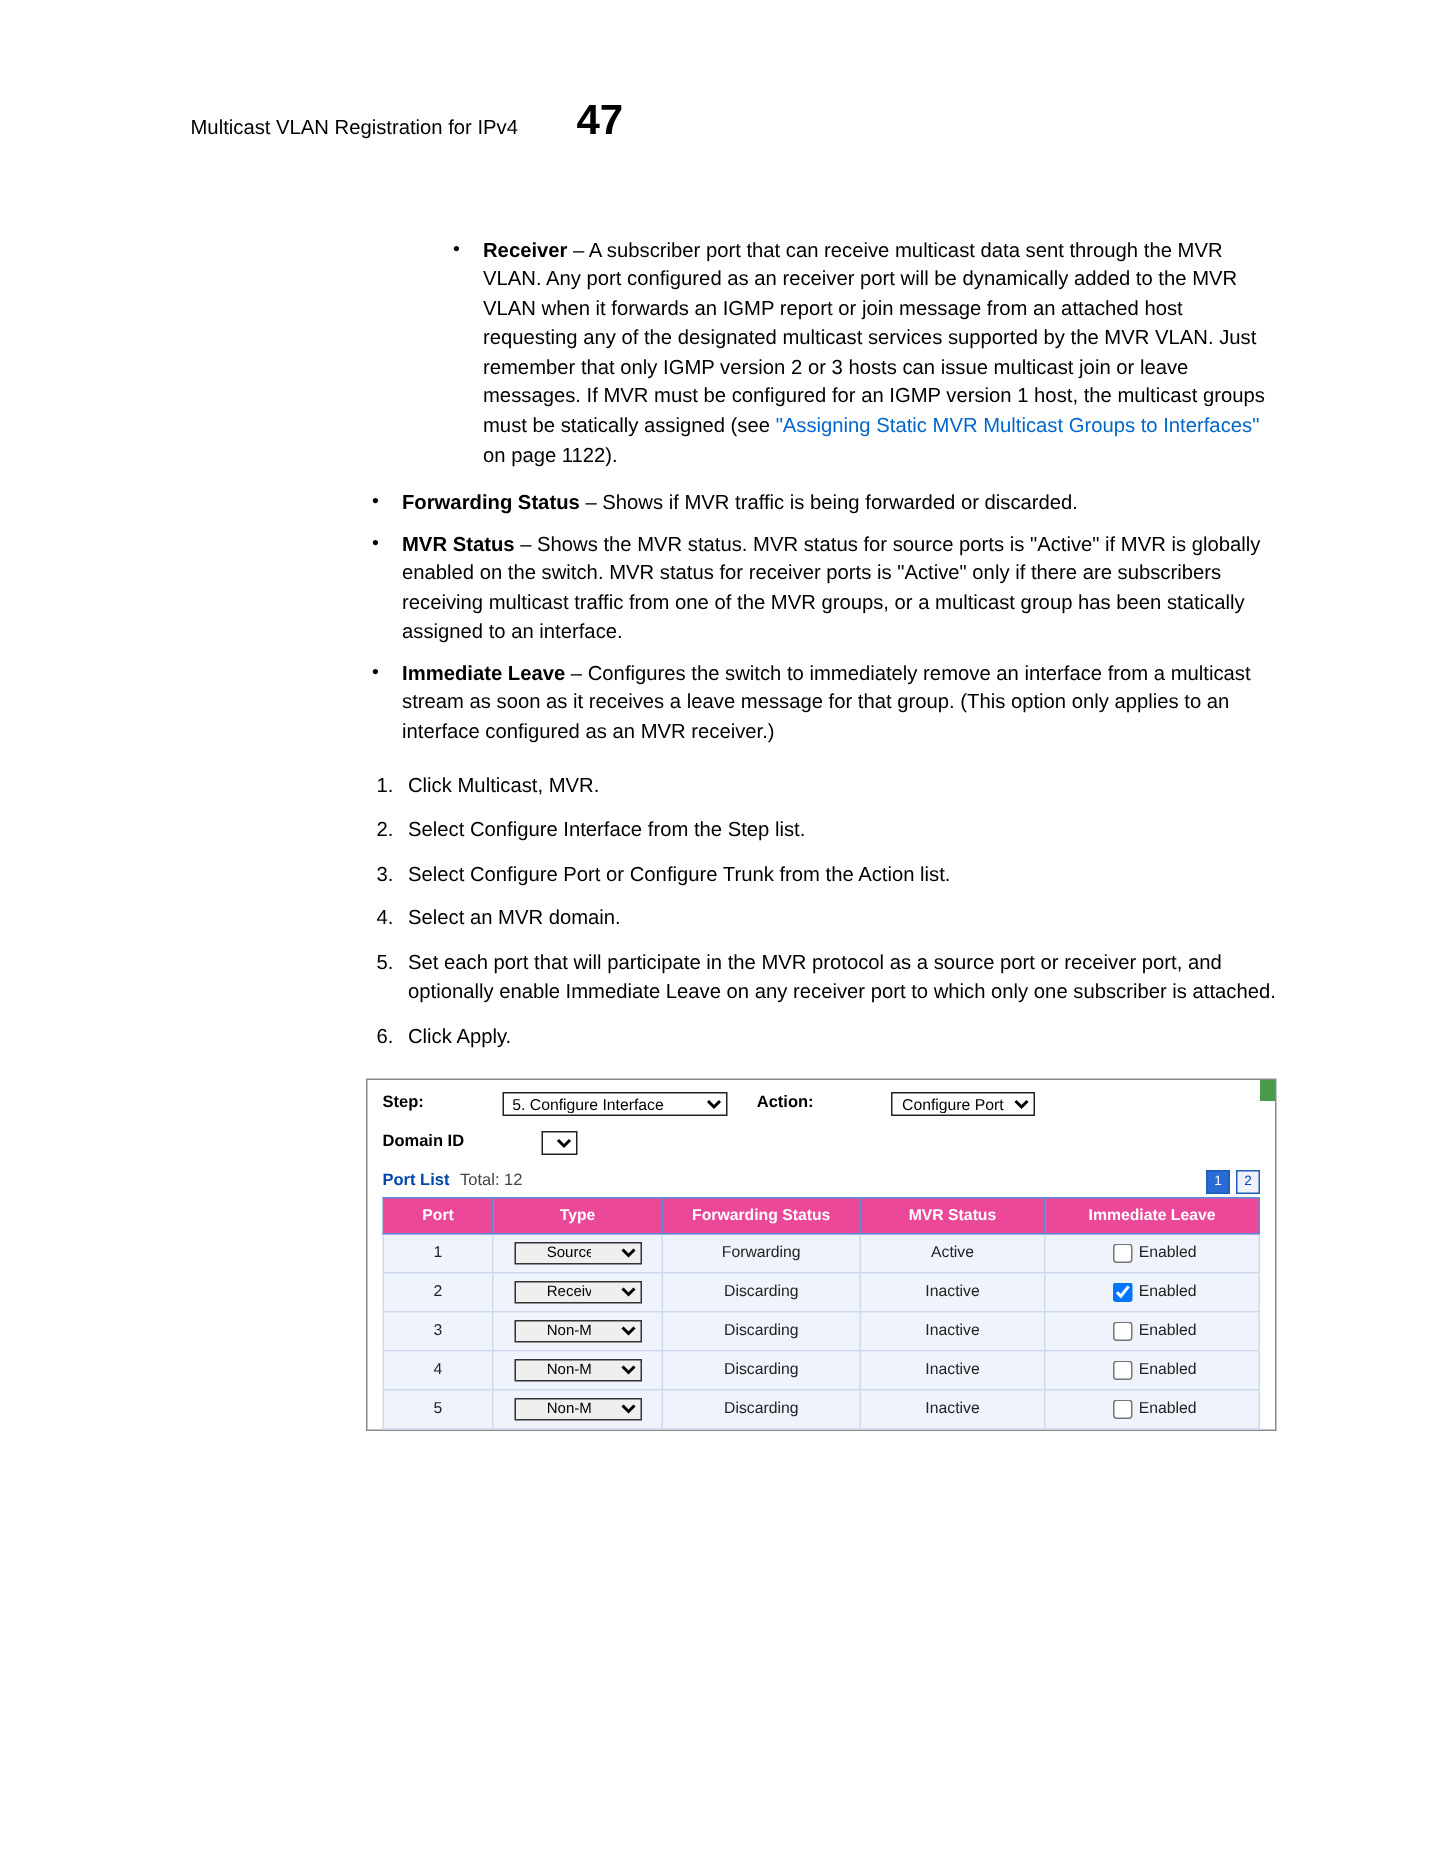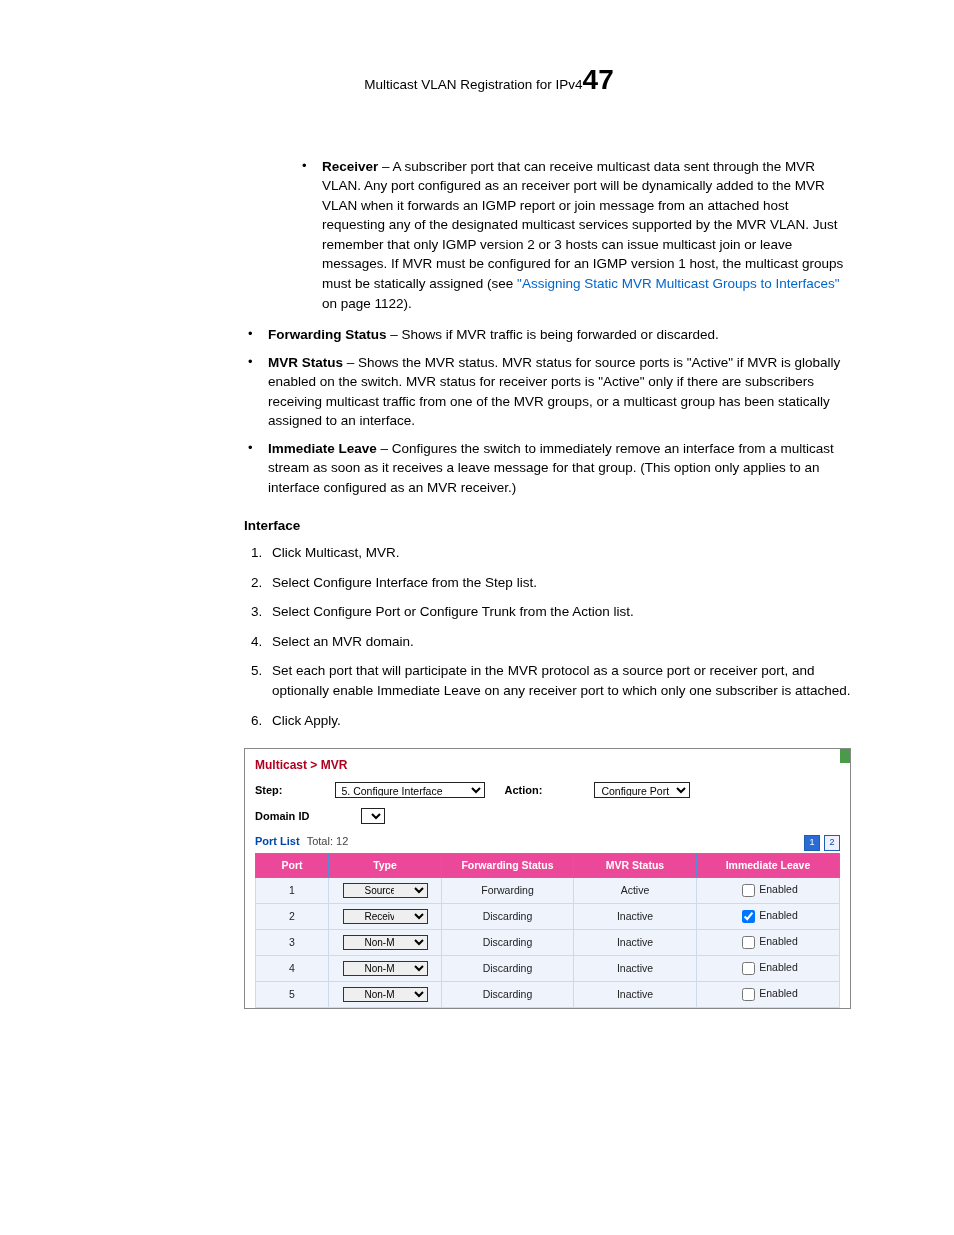--- a/index.html
+++ b/index.html
@@ -5,21 +5,21 @@
   body {
     font-family: Arial, Helvetica, sans-serif;
     font-size: 13.5px;
     color: #000;
     margin: 0;
     padding: 60px 103px 50px 127px;
     width: 954px;
     box-sizing: border-box;
     line-height: 1.45;
   }
-  .header-row { display: flex; justify-content: center; align-items: baseline; margin-bottom: 56px; }
+  .header-row { display: flex; justify-content: flex-start; align-items: baseline; margin-bottom: 56px; gap: 39px; }
   .header-title { font-size: 13.5px; }
   .chapter-number { font-size: 28px; font-weight: bold; }
   .content { margin-left: 117px; }
   ul.bullets { list-style: none; padding-left: 0; margin: 0 0 16px 0; }
   ul.bullets > li { position: relative; padding-left: 24px; margin-bottom: 8px; }
   ul.bullets > li::before { content: "•"; position: absolute; left: 4px; font-size: 13px; }
   ul.sub { list-style: none; padding-left: 52px; margin: 0 0 12px 0; }
   ul.sub > li { position: relative; padding-left: 26px; margin-bottom: 10px; }
   ul.sub > li::before { content: "•"; position: absolute; left: 6px; font-size: 13px; }
   .link { color: #0066cc; }
@@ -74,35 +74,33 @@
       <span class="bold">Forwarding Status</span><span> – Shows if MVR traffic is being forwarded or discarded.</span>
     </li>
     <li>
       <span class="bold">MVR Status</span><span> – Shows the MVR status. MVR status for source ports is "Active" if MVR is globally enabled on the switch. MVR status for receiver ports is "Active" only if there are subscribers receiving multicast traffic from one of the MVR groups, or a multicast group has been statically assigned to an interface.</span>
     </li>
     <li>
       <span class="bold">Immediate Leave</span><span> – Configures the switch to immediately remove an interface from a multicast stream as soon as it receives a leave message for that group. (This option only applies to an interface configured as an MVR receiver.)</span>
     </li>
   </ul>
 
-  <div class="section-head">Interface</div>
 
   <ol class="steps">
     <li>Click Multicast, MVR.</li>
     <li>Select Configure Interface from the Step list.</li>
     <li>Select Configure Port or Configure Trunk from the Action list.</li>
     <li>Select an MVR domain.</li>
     <li>Set each port that will participate in the MVR protocol as a source port or receiver port, and optionally enable Immediate Leave on any receiver port to which only one subscriber is attached.</li>
     <li>Click Apply.</li>
   </ol>
 
 
   <div class="shot">
     <div class="help-icon"></div>
-    <div class="breadcrumb">Multicast &gt; MVR</div>
 
     <div class="ctl-row">
       <span class="ctl-label">Step:</span>
       <select class="sel step-sel">
         <option>5. Configure Interface</option>
       </select>
       <span class="ctl-label">Action:</span>
       <select class="sel action-sel">
         <option>Configure Port</option>
       </select>

